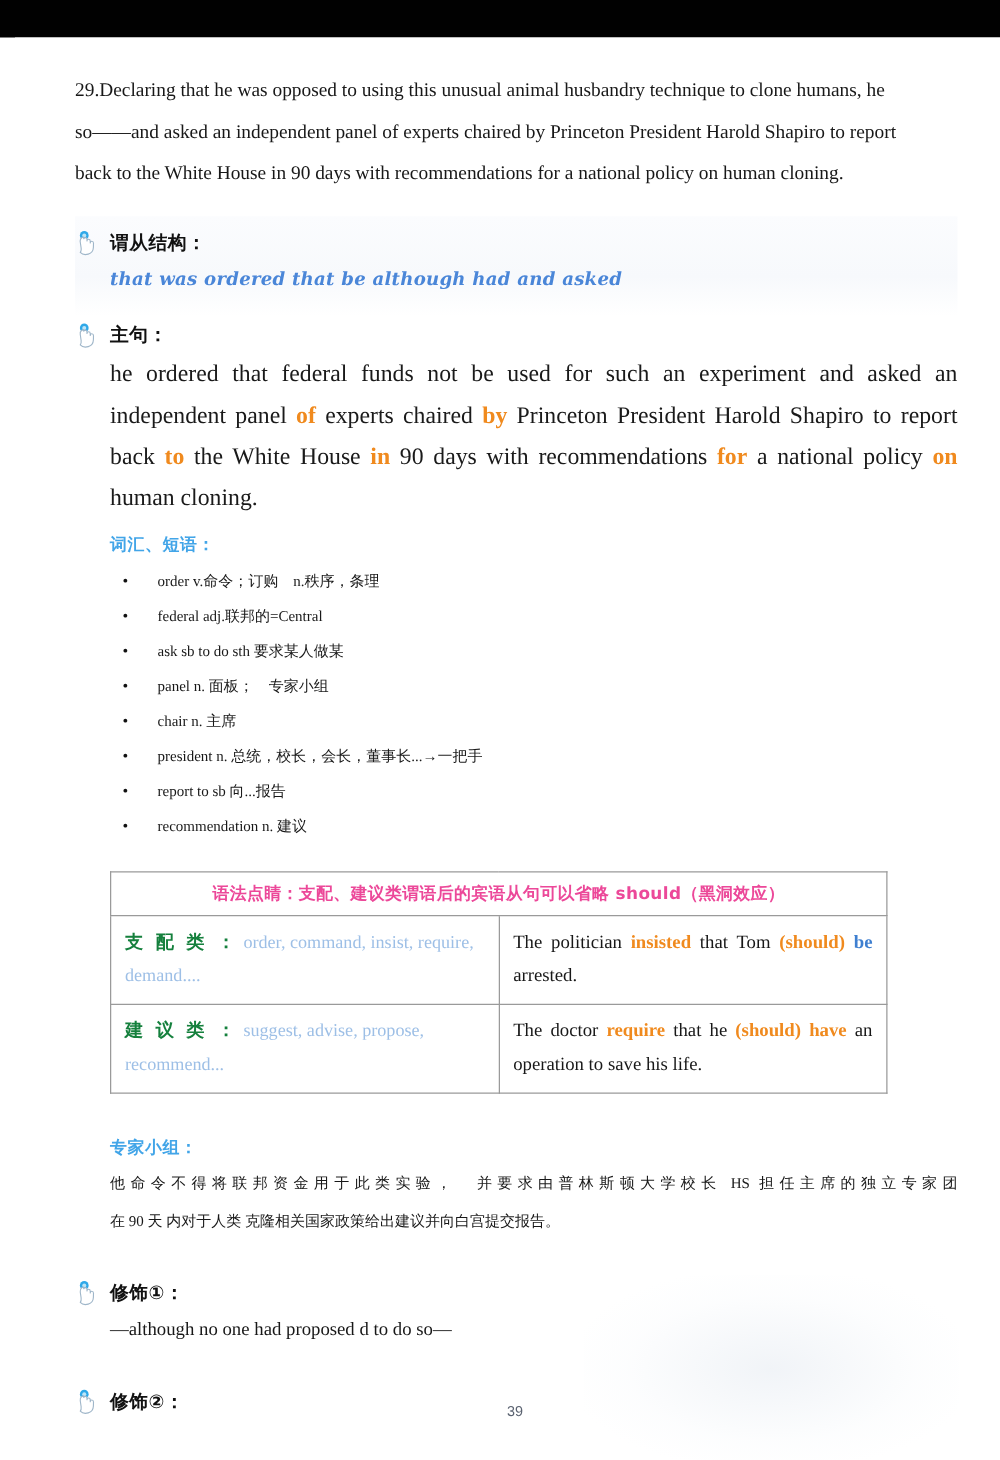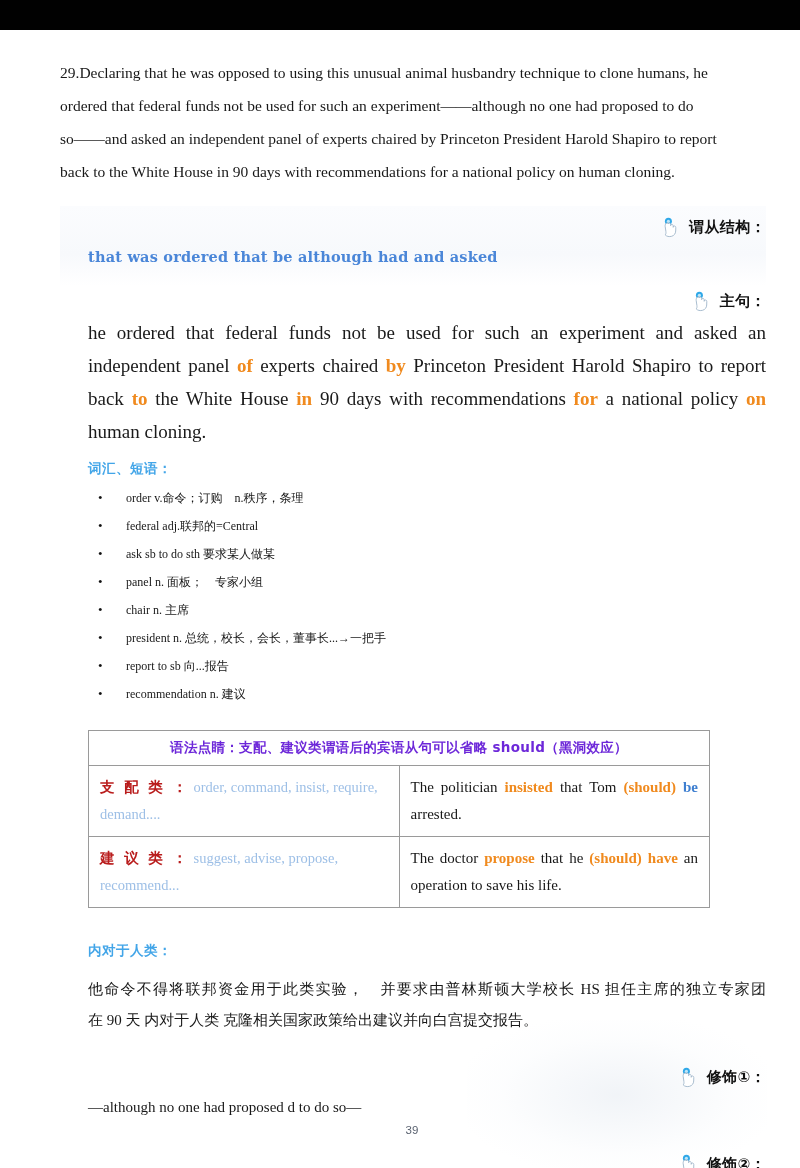--- a/index.html
+++ b/index.html
@@ -59,21 +59,20 @@
     margin-top: 26px;
   }
   .passage .lastline { text-align: left; }
 
   
   .sec-head {
     display: flex;
     align-items: center;
     gap: 9px;
     height: 30px;
-    justify-content: flex-end;
   }
   .sec-head .label {
     font-family: "DejaVu Sans", "Liberation Sans", sans-serif;
     font-weight: bold;
     font-size: 15px;
     color: #111111;
     letter-spacing: 0.4px;
   }
 
   
@@ -90,20 +89,21 @@
   }
 
   .sub-line {
     font-family: "DejaVu Serif", "Liberation Serif", serif;
     font-weight: bold;
     font-size: 14.5px;
     color: #4a86d8;
     padding-left: 28px;
     line-height: 30px;
     letter-spacing: 0.2px;
+    font-style: italic;
   }
 
   
   .clause {
     padding-left: 28px;
     font-size: 19px;
     line-height: 33px;
     text-align: justify;
     text-justify: inter-word;
     width: 678px;
@@ -151,32 +151,32 @@
     border: 1px solid #9a9a9a;
     padding: 8px 11px;
     vertical-align: top;
   }
   .gtable td.hdr {
     text-align: center;
     padding: 8px 4px;
     font-family: "DejaVu Sans", "Liberation Sans", sans-serif;
     font-weight: bold;
     font-size: 13.5px;
-    color: #6d28d9;
+    color: #ec4899;
     letter-spacing: 0.3px;
   }
   .gtable td.cat {
     width: 277px;
     font-size: 14.5px;
     line-height: 27px;
   }
   .cat .cn {
-    font-family: Liberation Serif, serif;
-    font-weight: bold;
-    color: #b91c1c;
+    font-family: Liberation Sans, sans-serif;
+    font-weight: bold;
+    color: #15803d;
     letter-spacing: 3px;
   }
   .cat .verbs { color: #9dbfe6; }
   .gtable td.ex {
     font-size: 15px;
     line-height: 27px;
     text-align: justify;
     text-justify: inter-word;
     color: #181818;
   }
@@ -186,23 +186,23 @@
   
   .trans-title {
     margin: 34px 0 0 28px;
     font-family: "DejaVu Sans", "Liberation Sans", sans-serif;
     font-weight: bold;
     font-size: 13.5px;
     color: #42a5e8;
     letter-spacing: 0.5px;
   }
   .trans-body {
-    margin: 14px 0 0 28px;
+    margin: 4px 0 0 28px;
     width: 678px;
-    font-size: 15px;
+    font-size: 12px;
     line-height: 31px;
     text-align: justify;
     text-align-last: justify;
     color: #181818;
   }
   .trans-body .lastline { text-align: left; text-align-last: left; }
 
   
   .mod-body {
     padding-left: 28px;
@@ -227,21 +227,20 @@
 
 <div class="top-bar"></div>
 
 <div class="page">
   <div class="watermark"></div>
 
   <div class="content">
 
     <div class="passage">
       <div><span>29.</span><span>Declaring that he was opposed to using this unusual animal husbandry technique to clone humans, he</span></div>
-      <div>ordered that federal funds not be used for such an experiment——although no one had proposed to do</div>
       <div>so——and asked an independent panel of experts chaired by Princeton President Harold Shapiro to report</div>
       <div class="lastline">back to the White House in 90 days with recommendations for a national policy on human cloning.</div>
     </div>
 
     <div class="shaded" style="margin-top:18px;padding:6px 0 14px 0;">
       <div class="sec-head">
         <span class="tap-icon">
           <svg width="19" height="21" viewBox="0 0 19 21">
             <circle cx="7.4" cy="4.3" r="3.5" fill="#2fa8e8"></circle>
             <circle cx="7.4" cy="4.3" r="1.6" fill="#bfe6f8"></circle>
@@ -293,27 +292,27 @@
         </td>
         <td class="ex">
           <div><span>The  politician  </span><span class="hl-orange">insisted</span><span>  that  Tom  </span><span class="hl-orange">(should)</span><span>  </span><span class="hl-blue">be</span><span> arrested.</span></div>
         </td>
       </tr>
       <tr>
         <td class="cat">
           <span class="cn">建 议 类 ：</span><span class="verbs"> suggest, advise, propose, recommend...</span>
         </td>
         <td class="ex">
-          <div><span>The  doctor  </span><span class="hl-orange">propose</span><span>  that  he  </span><span class="hl-orange">(should)</span><span>  </span><span class="hl-orange">have</span><span>  an operation to save his life.</span></div>
+          <div><span>The  doctor  </span><span class="hl-orange">require</span><span>  that  he  </span><span class="hl-orange">(should)</span><span>  </span><span class="hl-orange">have</span><span>  an operation to save his life.</span></div>
         </td>
       </tr>
     </tbody>
       </table>
 
-    <div class="trans-title">内对于人类：</div>
+    <div class="trans-title">专家小组：</div>
     <div class="trans-body">
       <div>他命令不得将联邦资金用于此类实验，　并要求由普林斯顿大学校长 HS 担任主席的独立专家团</div>
       <div class="lastline">在 90 天 内对于人类 克隆相关国家政策给出建议并向白宫提交报告。</div>
     </div>
 
     <div style="margin-top:26px;">
       <div class="sec-head">
         <span class="tap-icon">
           <svg width="19" height="21" viewBox="0 0 19 21">
             <circle cx="7.4" cy="4.3" r="3.5" fill="#2fa8e8"></circle>

